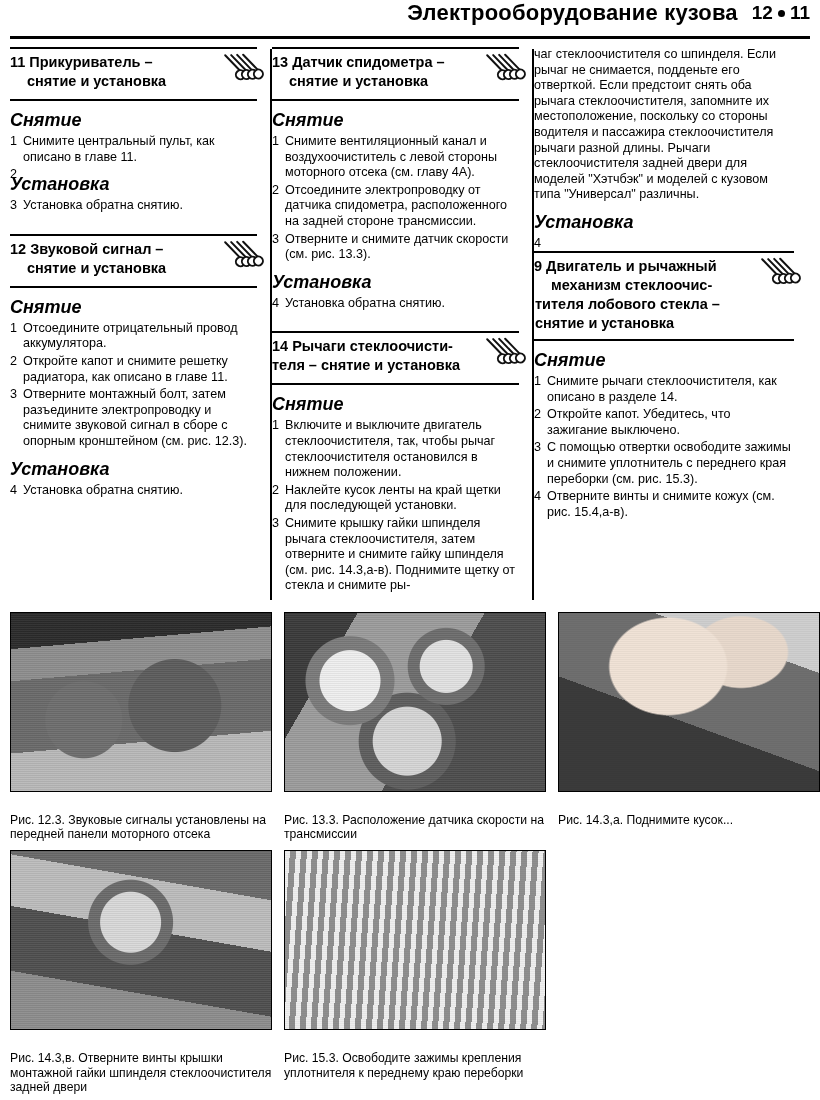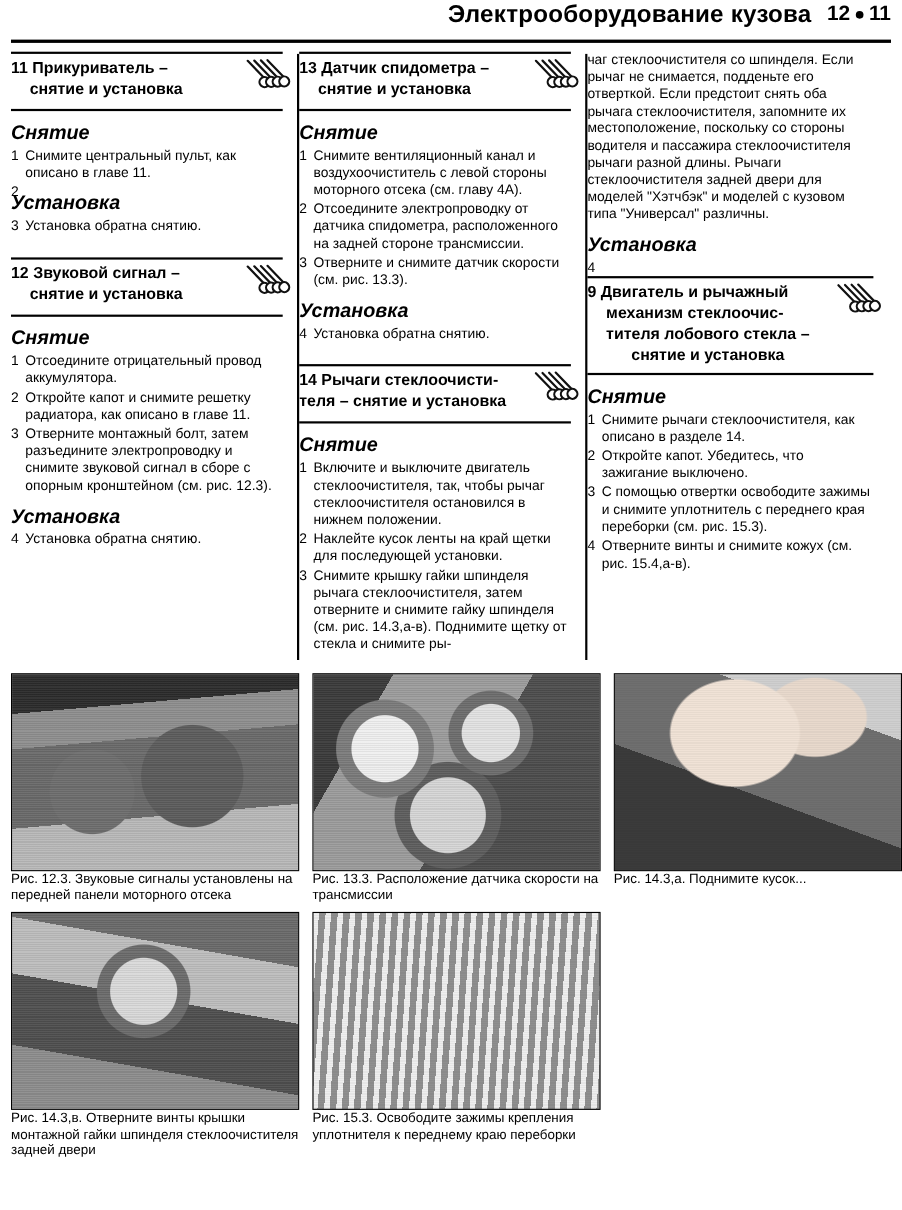--- a/index.html
+++ b/index.html
@@ -80,21 +80,21 @@
     padding: 4px 0 3px 0;
     gap: 6px;
   }
   .sec-title {
     font-size: 14.5px;
     font-weight: bold;
     line-height: 19px;
   }
   .sec-title .num { margin-right: 4px; }
   .sec-title .l2 { display: block; padding-left: 17px; }
-  .sec-title .l3 { display: block; padding-left: 17px; text-align: center; }
+  .sec-title .l3 { display: block; padding-left: 1px; }
   .wrench {
     flex: 0 0 auto;
     width: 34px;
     height: 40px;
     position: relative;
     transform: rotate(-2deg);
   }
   .wrench i {
     position: absolute;
     display: block;
@@ -156,21 +156,21 @@
     width: 262px;
     height: 180px;
     border: 1px solid #000;
     position: relative;
     overflow: hidden;
     background: #9a9a9a;
   }
   .fig-cap {
     font-size: 12.2px;
     line-height: 14.6px;
-    padding-top: 0;
+    padding-top: 21px;
   }
 
   
   .ph1 { background:
       radial-gradient(circle at 28% 60%, #6e6e6e 0 38px, rgba(0,0,0,0) 39px),
       radial-gradient(circle at 28% 60%, #d8d8d8 0 24px, rgba(0,0,0,0) 25px),
       radial-gradient(circle at 63% 52%, #5c5c5c 0 46px, rgba(0,0,0,0) 47px),
       radial-gradient(circle at 63% 52%, #cfcfcf 0 28px, rgba(0,0,0,0) 29px),
       linear-gradient(175deg, #2b2b2b 0 18%, #8e8e8e 18% 34%, #6a6a6a 34% 70%, #b9b9b9 70% 100%);
   }

